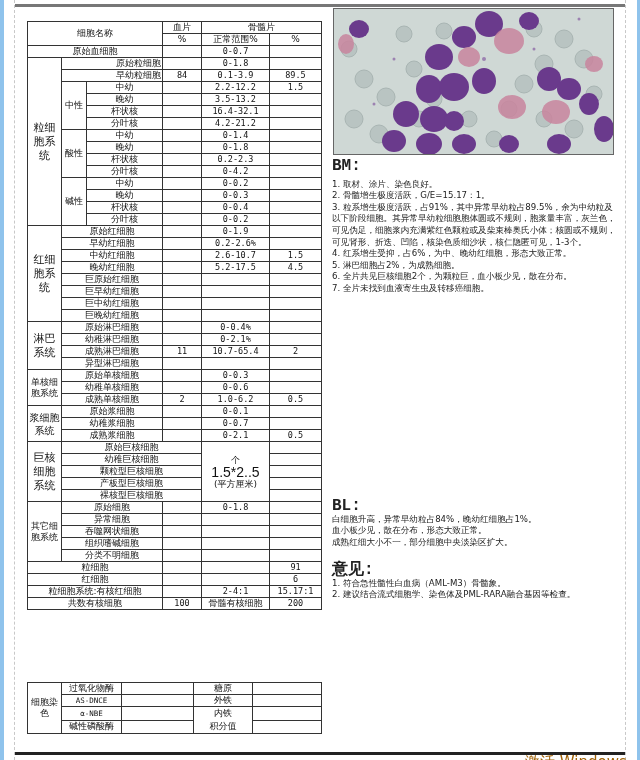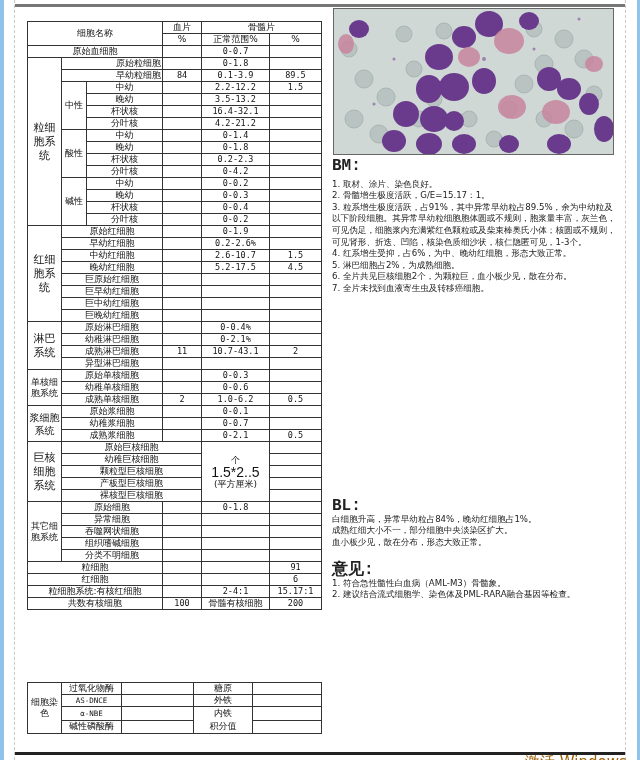--- a/index.html
+++ b/index.html
@@ -217,21 +217,21 @@
   </tr>
   <tr>
     <td colspan="2">幼稚淋巴细胞</td>
     <td class="num"></td>
     <td class="num">0-2.1%</td>
     <td class="num"></td>
   </tr>
   <tr>
     <td colspan="2">成熟淋巴细胞</td>
     <td class="num">11</td>
-    <td class="num">10.7-43.1</td>
+    <td class="num">10.7-65.4</td>
     <td class="num">2</td>
   </tr>
   <tr>
     <td colspan="2">异型淋巴细胞</td>
     <td class="num"></td>
     <td class="num"></td>
     <td class="num"></td>
   </tr>
 
   <tr>
@@ -472,22 +472,22 @@
   <p>3. 粒系增生极度活跃，占91%，其中异常早幼粒占89.5%，余为中幼粒及以下阶段细胞。其异常早幼粒细胞胞体圆或不规则，胞浆量丰富，灰兰色，可见伪足，细胞浆内充满紫红色颗粒或及柴束棒奥氏小体；核圆或不规则，可见肾形、折迭、凹陷，核染色质细沙状，核仁隐匿可见，1-3个。</p>
   <p>4. 红系增生受抑，占6%，为中、晚幼红细胞，形态大致正常。</p>
   <p>5. 淋巴细胞占2%，为成熟细胞。</p>
   <p>6. 全片共见巨核细胞2个，为颗粒巨，血小板少见，散在分布。</p>
   <p>7. 全片未找到血液寄生虫及转移癌细胞。</p>
 </div>
 
 <div class="panel" style="top:465px;">
   <div class="title" style="margin-bottom:1px;margin-top:36px;">BL:</div>
   <p>白细胞升高，异常早幼粒占84%，晚幼红细胞占1%。</p>
+  <p>血小板少见，散在分布，形态大致正常。</p>
   <p>成熟红细大小不一，部分细胞中央淡染区扩大。</p>
-  <p>血小板少见，散在分布，形态大致正常。</p>
 </div>
 
 <div class="panel" style="top:565px;">
   <div class="title" style="margin-bottom:1px;">意见:</div>
   <p>1. 符合急性髓性白血病（AML-M3）骨髓象。</p>
   <p>2. 建议结合流式细胞学、染色体及PML-RARA融合基因等检查。</p>
 </div>
 
 <div class="watermark">
   <div class="w1">激活 Windows</div>

